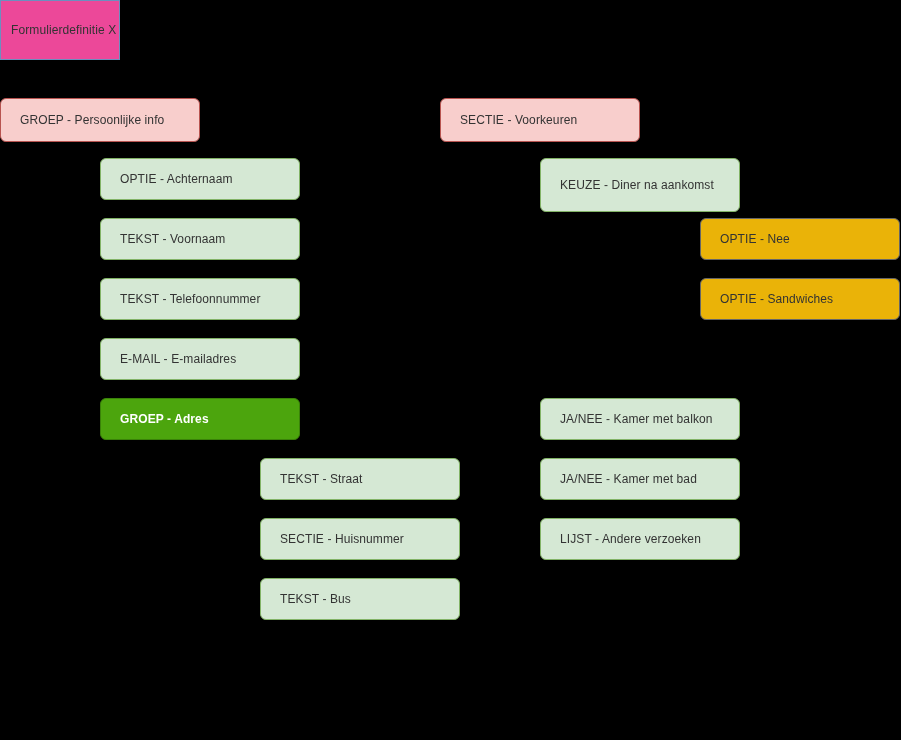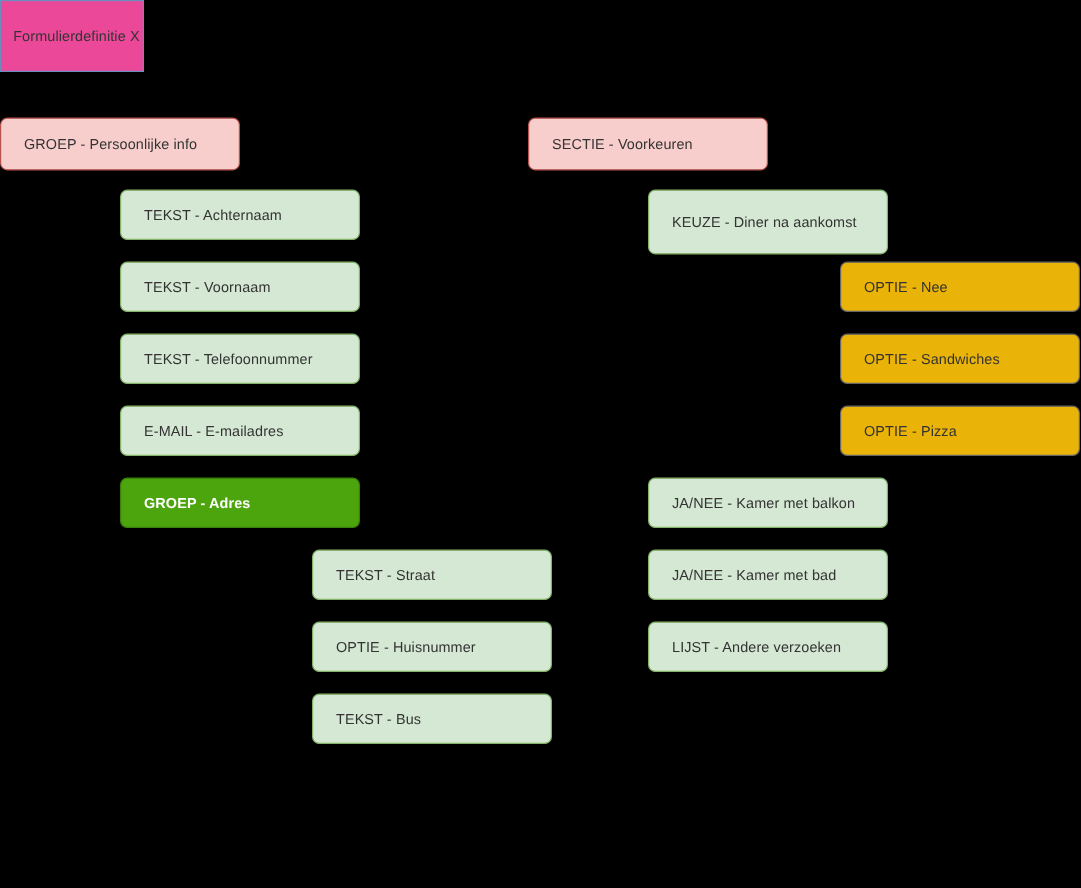--- a/index.html
+++ b/index.html
@@ -75,55 +75,52 @@
     <div class="node root" style="left: 0px; top: 0px; width: 120px; height: 60px;">
       <span>Formulierdefinitie X</span>
     </div>
     <div class="node section" style="left: 0px; top: 98px; width: 200px; height: 44px;">
       <span>GROEP - Persoonlijke info</span>
     </div>
     <div class="node section" style="left: 440px; top: 98px; width: 200px; height: 44px;">
       <span>SECTIE - Voorkeuren</span>
     </div>
     <div class="node field" style="left: 100px; top: 158px; width: 200px; height: 42px;">
-      <span>TEKST - Achternaam</span>
+      <span>OPTIE - Achternaam</span>
     </div>
     <div class="node field" style="left: 100px; top: 218px; width: 200px; height: 42px;">
       <span>TEKST - Voornaam</span>
     </div>
     <div class="node field" style="left: 100px; top: 278px; width: 200px; height: 42px;">
       <span>TEKST - Telefoonnummer</span>
     </div>
     <div class="node field" style="left: 100px; top: 338px; width: 200px; height: 42px;">
       <span>E-MAIL - E-mailadres</span>
     </div>
     <div class="node group" style="left: 100px; top: 398px; width: 200px; height: 42px;">
       <span>GROEP - Adres</span>
     </div>
     <div class="node field" style="left: 260px; top: 458px; width: 200px; height: 42px;">
       <span>TEKST - Straat</span>
     </div>
     <div class="node field" style="left: 260px; top: 518px; width: 200px; height: 42px;">
-      <span>OPTIE - Huisnummer</span>
+      <span>SECTIE - Huisnummer</span>
     </div>
     <div class="node field" style="left: 260px; top: 578px; width: 200px; height: 42px;">
       <span>TEKST - Bus</span>
     </div>
     <div class="node field" style="left: 540px; top: 158px; width: 200px; height: 54px;">
       <span>KEUZE - Diner na aankomst</span>
     </div>
     <div class="node option" style="left: 700px; top: 218px; width: 200px; height: 42px;">
       <span>OPTIE - Nee</span>
     </div>
     <div class="node option" style="left: 700px; top: 278px; width: 200px; height: 42px;">
       <span>OPTIE - Sandwiches</span>
     </div>
-    <div class="node option" style="left: 700px; top: 338px; width: 200px; height: 42px;">
-      <span>OPTIE - Pizza</span>
-    </div>
     <div class="node field" style="left: 540px; top: 398px; width: 200px; height: 42px;">
       <span>JA/NEE - Kamer met balkon</span>
     </div>
     <div class="node field" style="left: 540px; top: 518px; width: 200px; height: 42px;">
       <span>LIJST - Andere verzoeken</span>
     </div>
     <div class="node field" style="left: 540px; top: 458px; width: 200px; height: 42px;">
       <span>JA/NEE - Kamer met bad</span>
     </div>
   </div>

